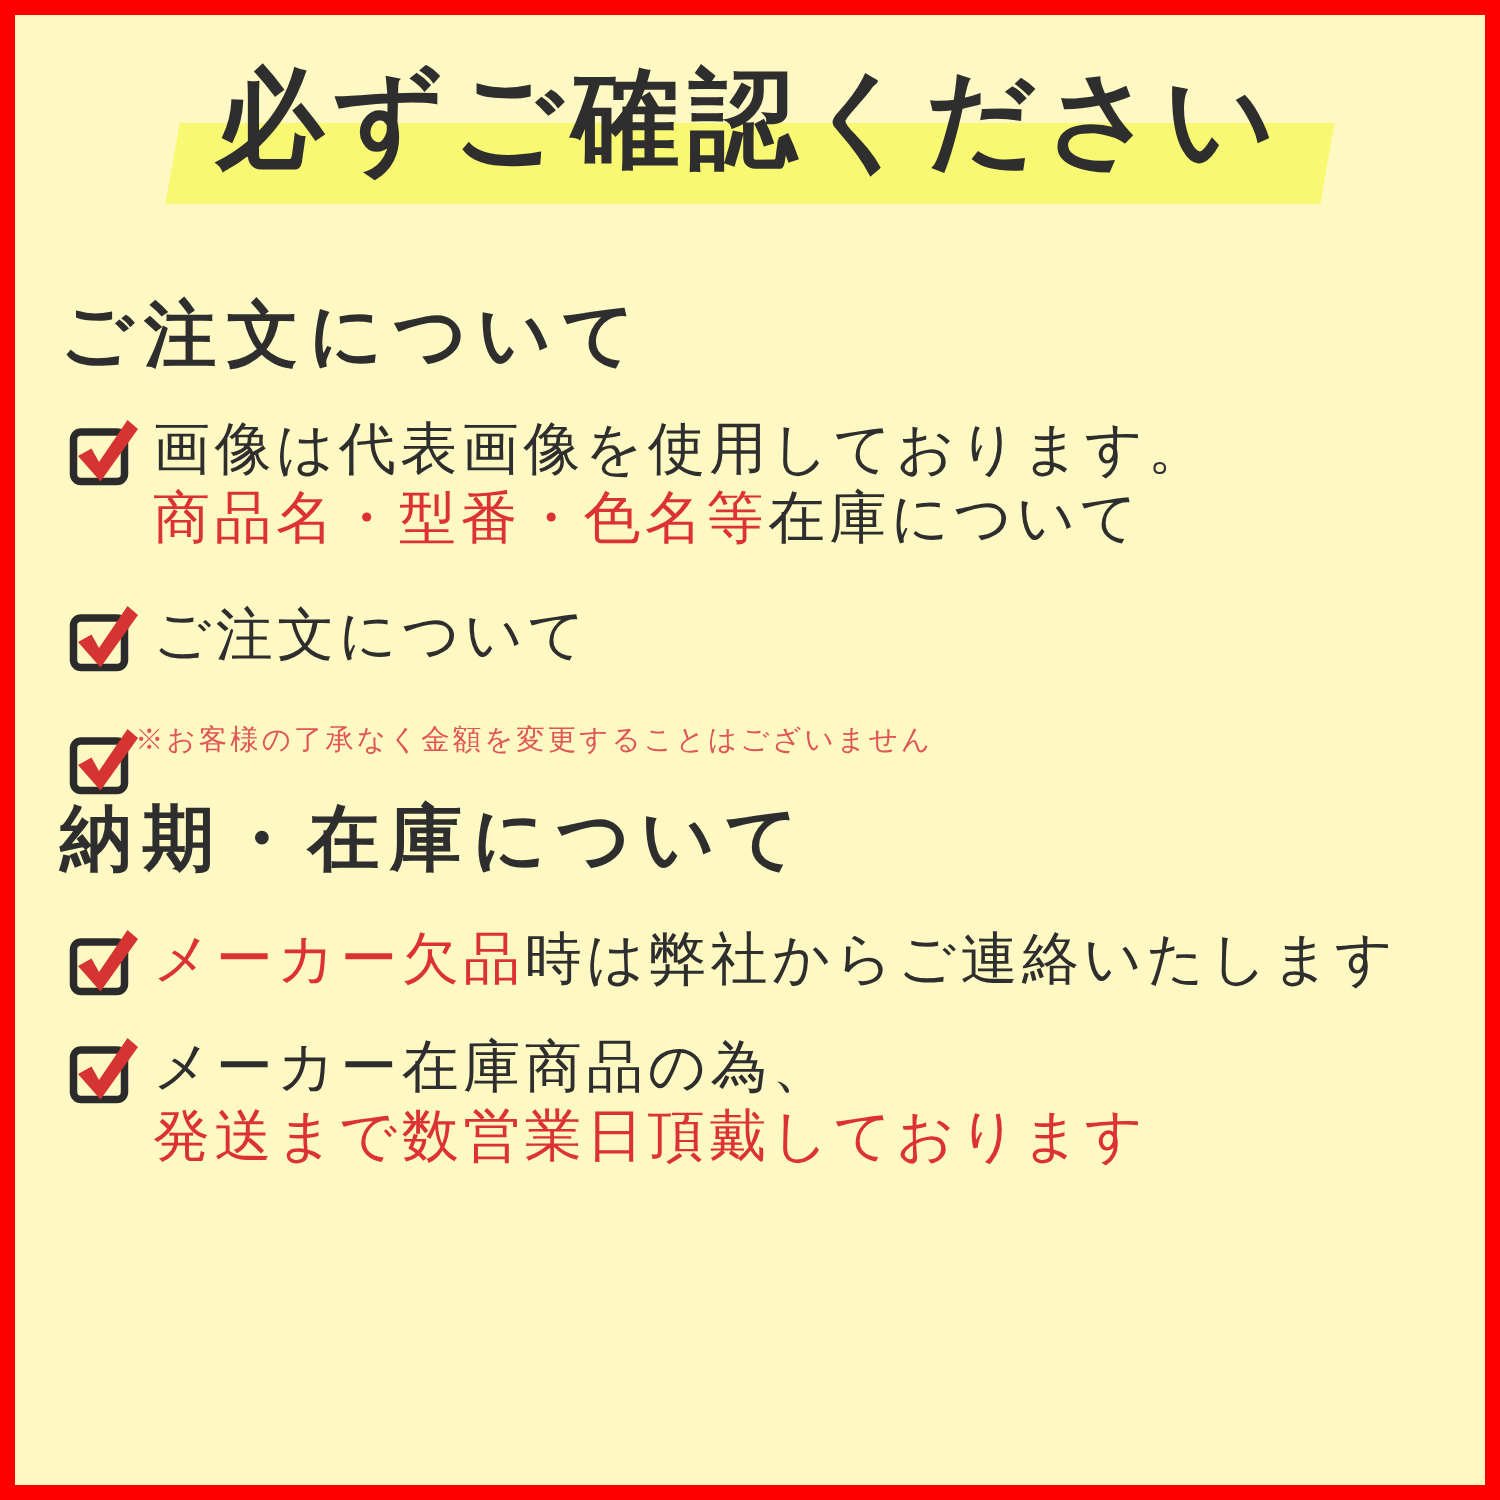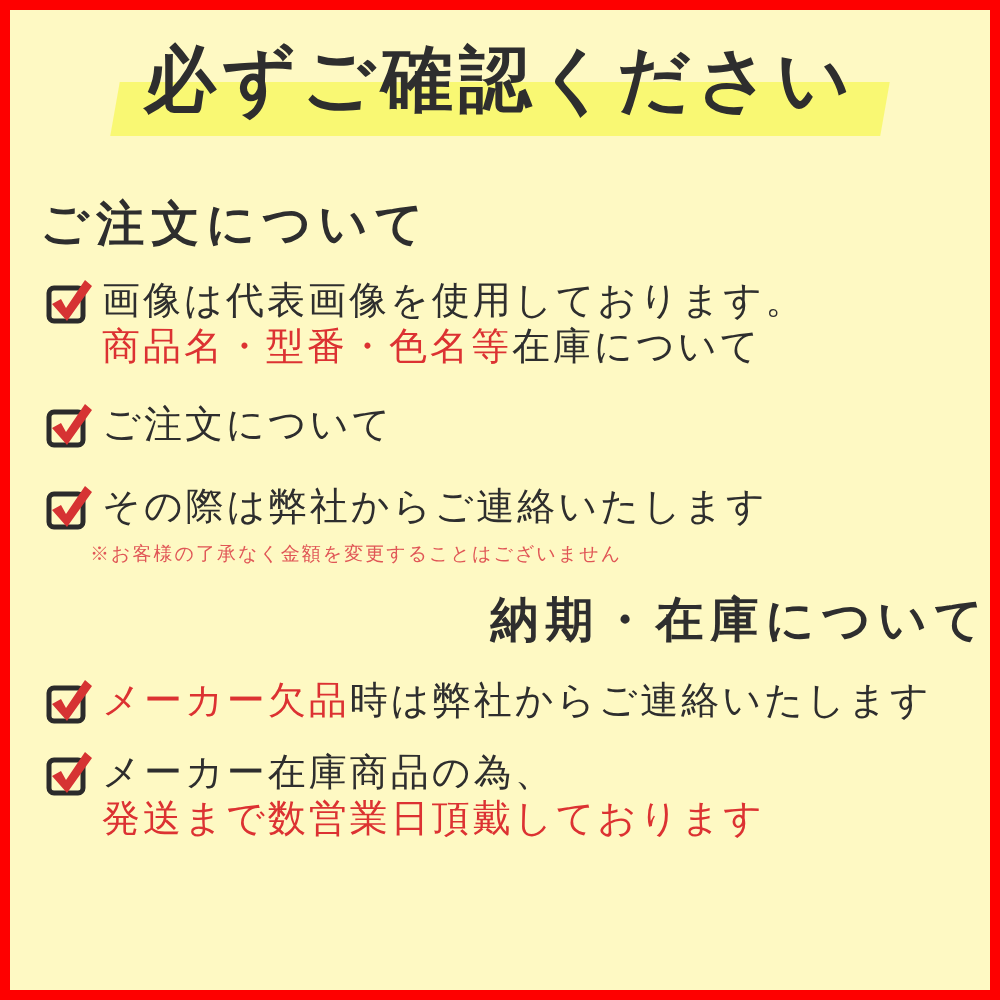--- a/index.html
+++ b/index.html
@@ -15,21 +15,21 @@
     background:#f9f873;transform:translateX(-50%) skewX(-10deg);
   }
   .title{
     position:relative;margin:0;font-size:72px;font-weight:700;
     letter-spacing:6px;color:#2e2e2e;line-height:1.3;white-space:nowrap;
   }
   .section-heading{
     margin:42px 0 0 30px;font-size:48px;font-weight:700;
     letter-spacing:7px;color:#2e2e2e;line-height:1.15;white-space:nowrap;
   }
-  .section-heading.second{margin-top:26px;text-align:right;}
+  .section-heading.second{margin-top:26px;}
   .item{position:relative;margin-left:36px;padding-left:56px;}
   .mt-a{margin-top:26px}.mt-b{margin-top:32px}.mt-c{margin-top:36px}
   .mt-d{margin-top:26px}.mt-e{margin-top:30px}
   .line{
     font-size:38px;line-height:46px;letter-spacing:3px;
     color:#2e2e2e;white-space:nowrap;
   }
   .seg-red{color:#dc3232;font-weight:400;}
   .seg-black{color:#2e2e2e;font-weight:400;}
   .checkbox{position:absolute;left:0;top:0;width:48px;height:48px;}
@@ -72,21 +72,20 @@
     <div class="line"><span class="seg-black">ご注文について</span></div>
   </div>
 
   <div class="item mt-c">
     <span class="checkbox">
       <svg viewBox="0 0 48 48">
         <rect x="3" y="11" width="34" height="33" rx="5" fill="none" stroke="#2b2b2b" stroke-width="5"></rect>
         <path d="M6 27 L15 22 L20 31 L39 3 L46 9 L21 44 Z" fill="#d63333"></path>
       </svg>
     </span>
-    <div class="line"><span class="seg-black">その際は弊社からご連絡いたします</span></div>
   </div>
 
   <div class="note">※お客様の了承なく金額を変更することはございません</div>
 
   <h2 class="section-heading second">納期・在庫について</h2>
 
   <div class="item mt-e">
     <span class="checkbox">
       <svg viewBox="0 0 48 48">
         <rect x="3" y="11" width="34" height="33" rx="5" fill="none" stroke="#2b2b2b" stroke-width="5"></rect>

